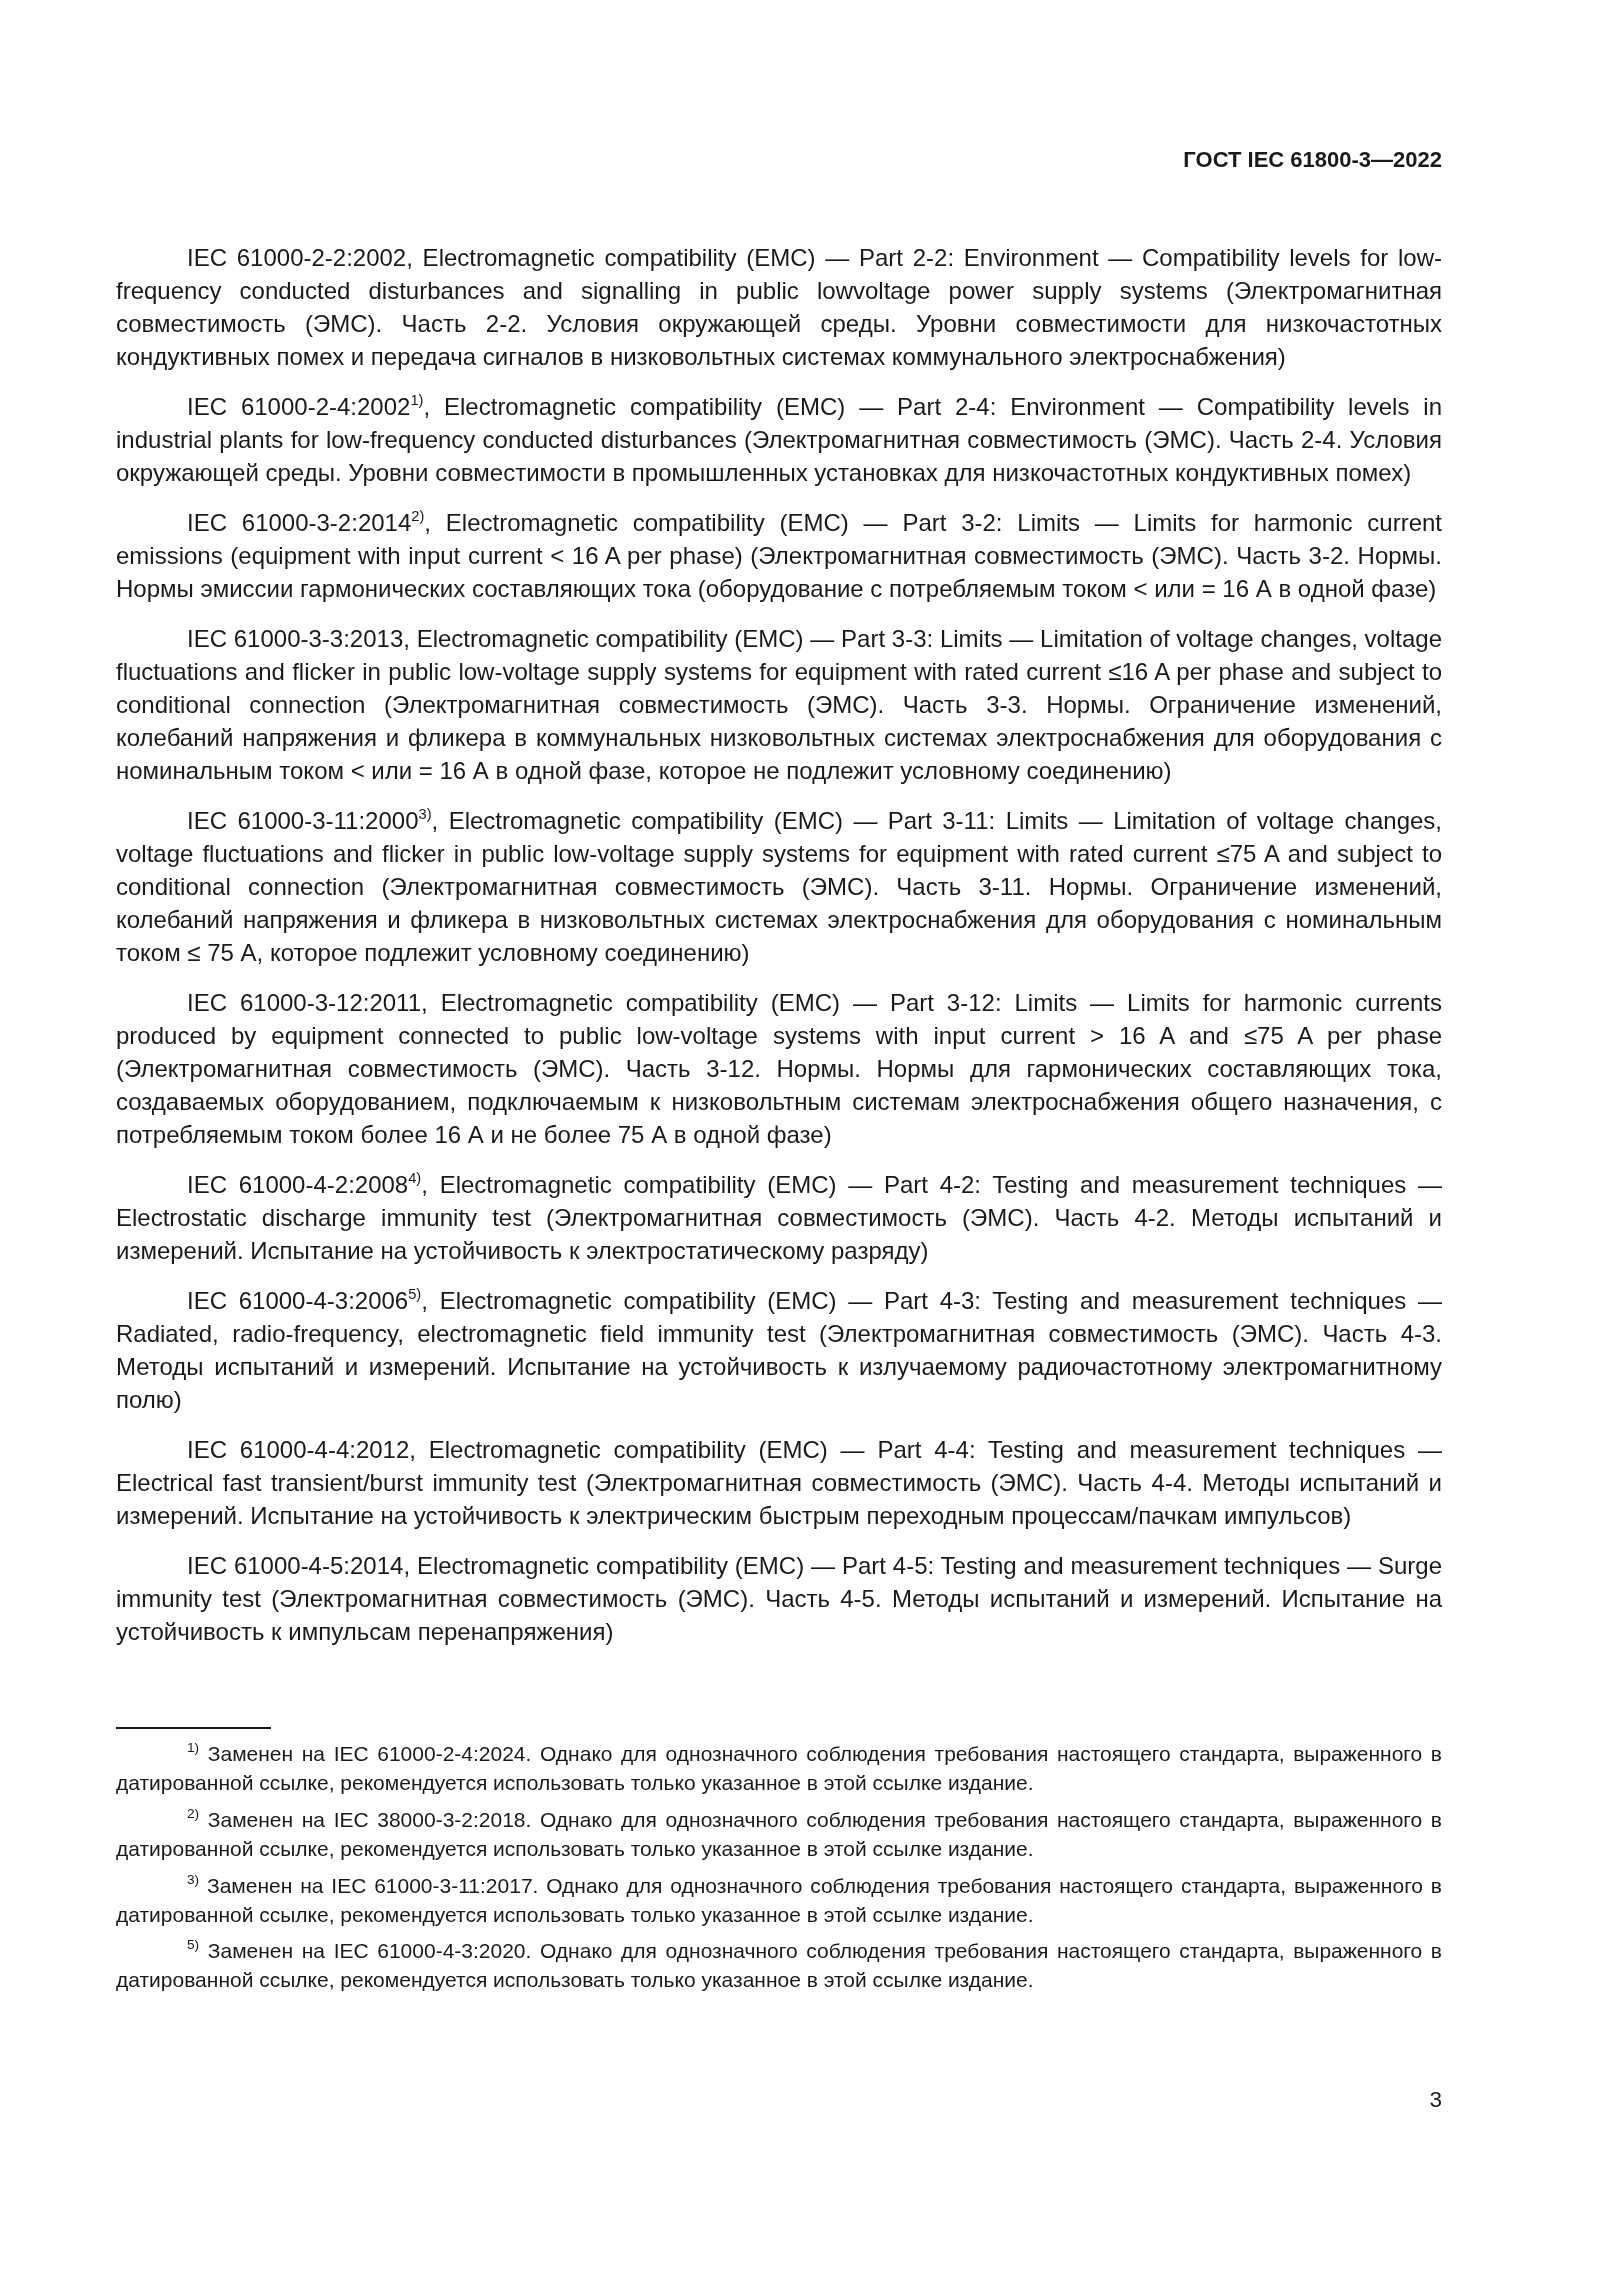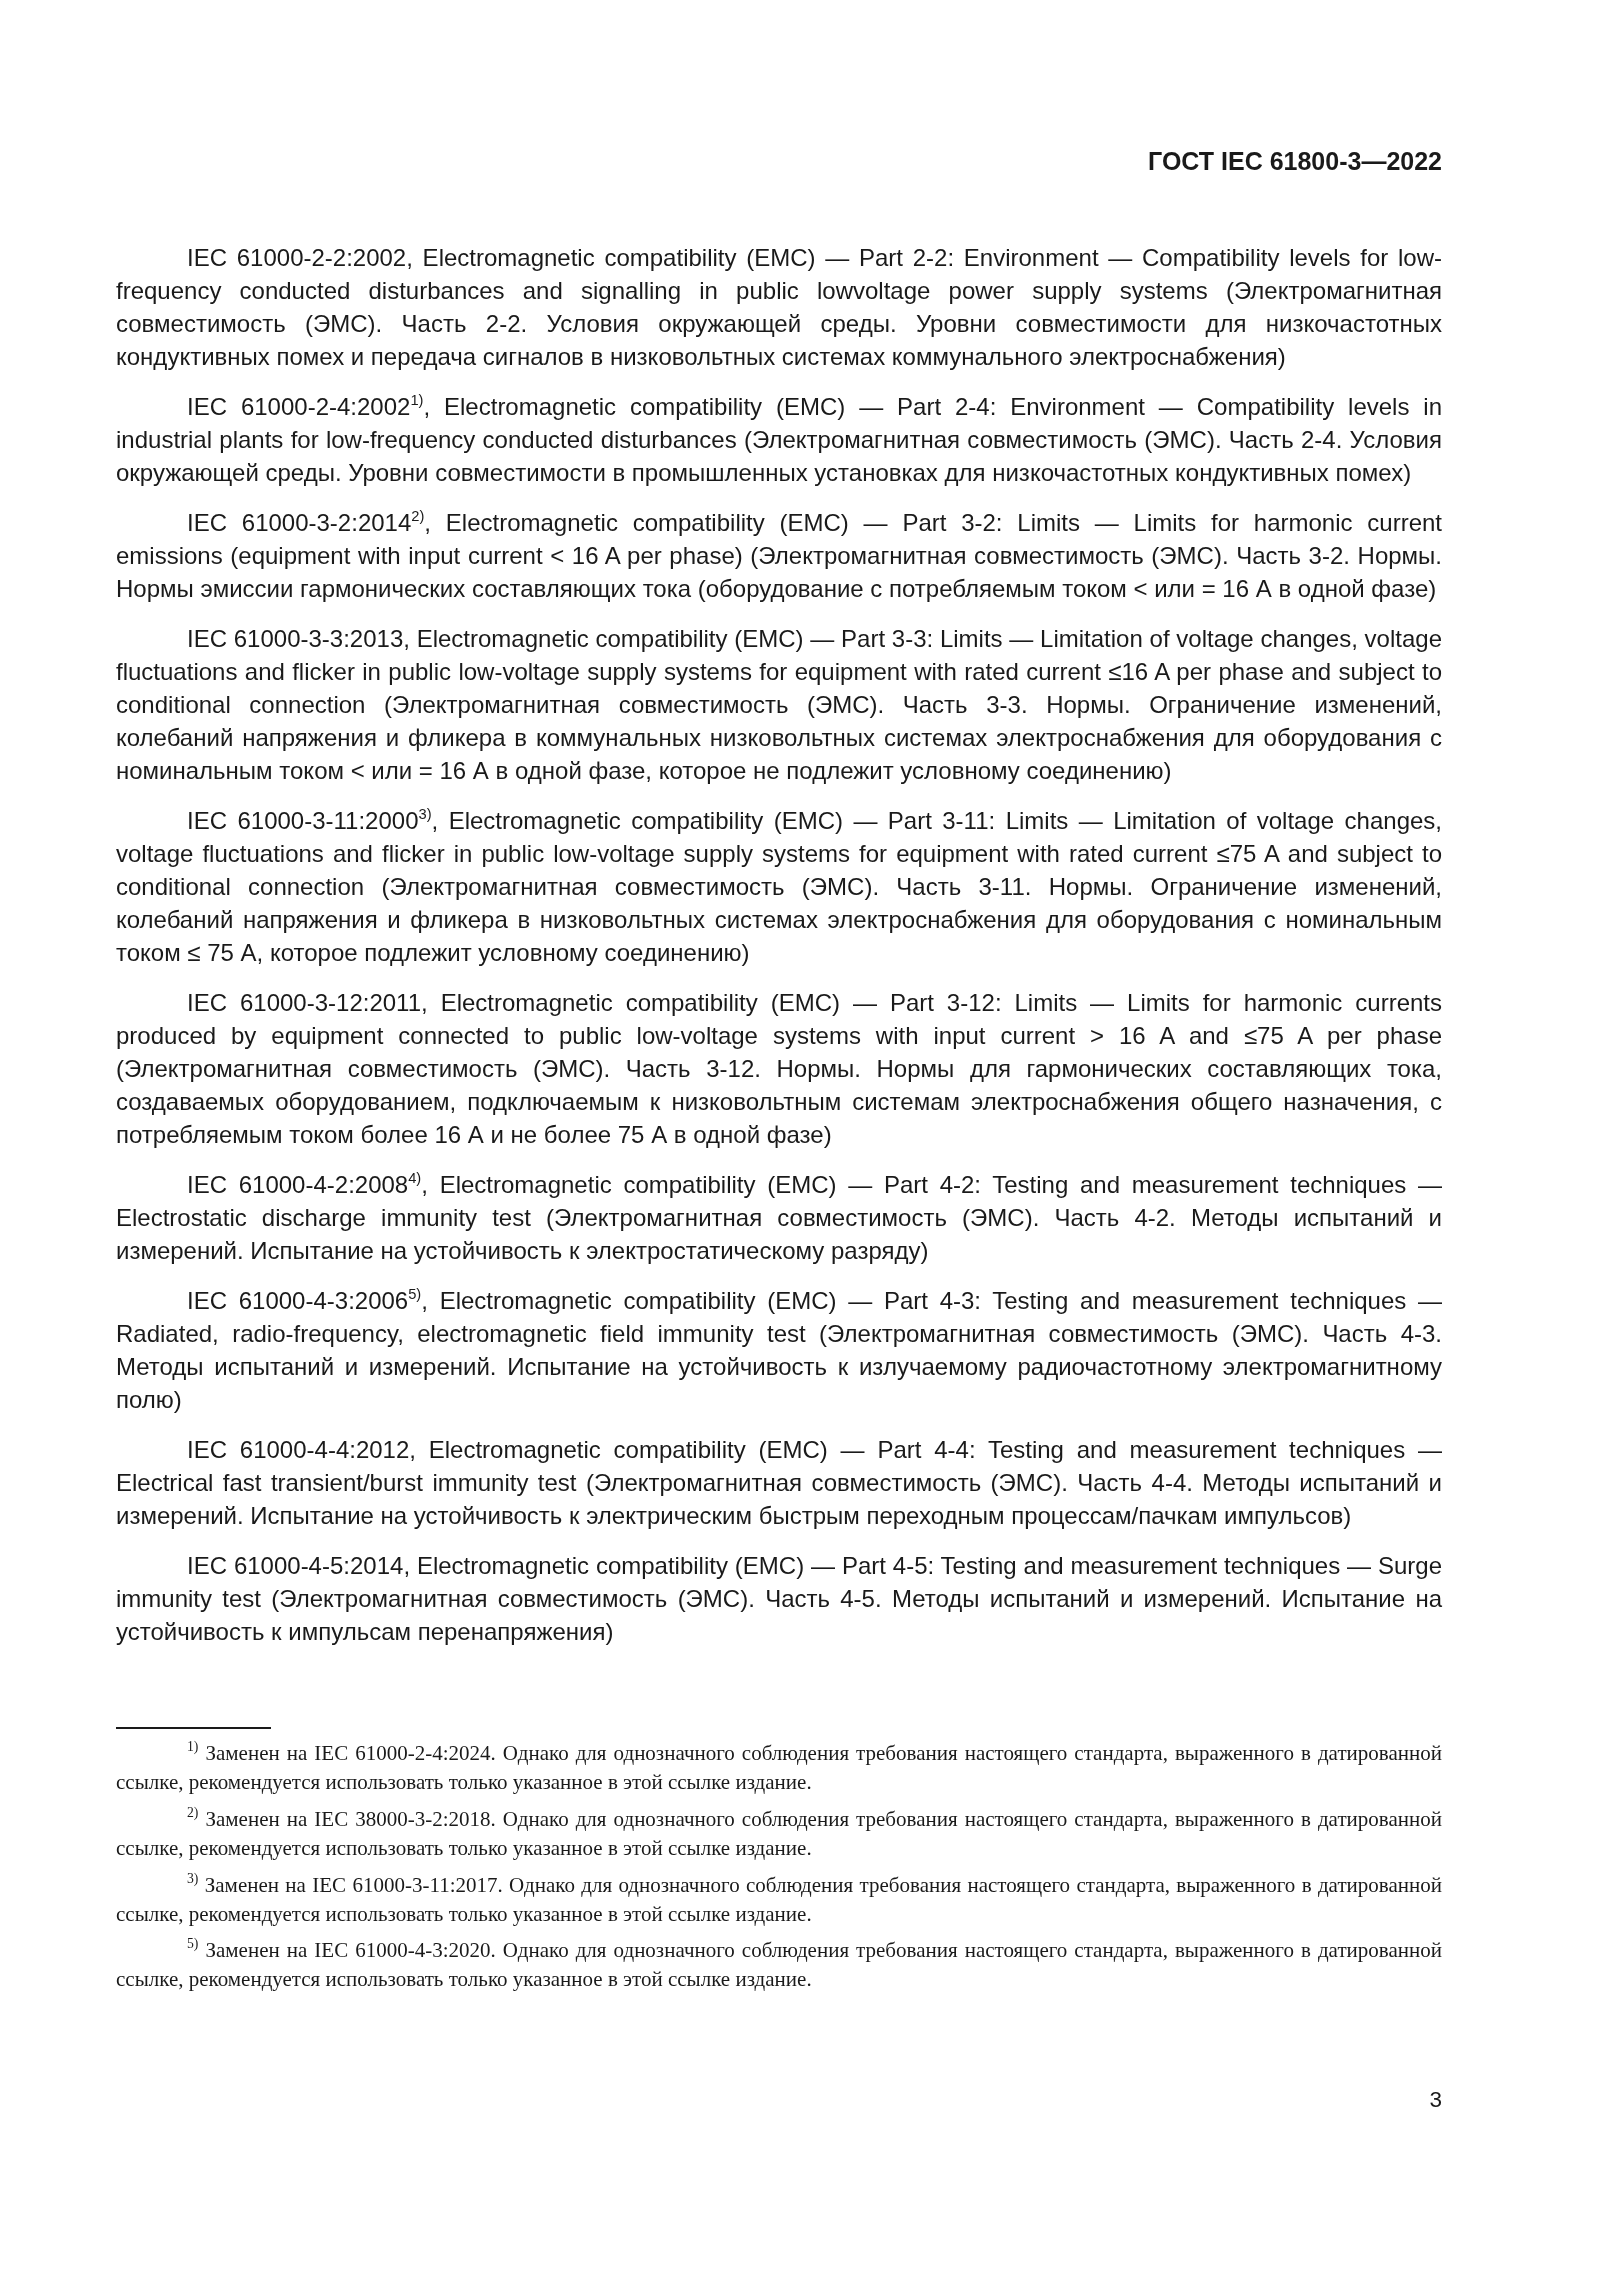--- a/index.html
+++ b/index.html
@@ -4,39 +4,39 @@
 <style>
   html, body { margin: 0; padding: 0; background: #ffffff; }
   body { width: 1621px; height: 2293px; position: relative; overflow: hidden; }
   .page {
     position: absolute; left: 0; top: 0; width: 1621px; height: 2293px;
     background: #ffffff; color: #1a1a1a;
     font-family: "Liberation Sans", sans-serif;
   }
   .header {
     position: absolute; right: 179px; top: 147px;
-    font-size: 25px; font-weight: bold; letter-spacing: 0px; color: #1a1a1a;
+    font-size: 22px; font-weight: bold; letter-spacing: 0px; color: #1a1a1a;
   }
   .body {
     position: absolute; left: 116px; top: 224px; width: 1326px;
     font-size: 24px; line-height: 33px; text-align: justify;
     hyphens: manual;
   }
   .body p { margin: 0; }
   .body p.ref { text-indent: 71px; margin-top: 17px; }
   sup { font-size: 14.7px; line-height: 0; vertical-align: 9.8px; }
   .fn-rule {
     position: absolute; left: 116px; top: 1727px; width: 155px; height: 0;
     border-top: 2px solid #1a1a1a;
   }
   .footnotes {
     position: absolute; left: 116px; top: 1739px; width: 1326px;
     font-size: 21px; line-height: 29px; text-align: justify;
   }
-  .footnotes p { margin: 0 0 7.8px 0; text-indent: 71px; font-family: Liberation Serif, serif; }
+  .footnotes p { margin: 0 0 7.8px 0; text-indent: 71px; }
   .footnotes sup { font-size: 13.7px; vertical-align: 8.8px; }
   .page-number {
     position: absolute; right: 179px; top: 2087px; font-size: 22.5px;
   }
 </style>
 </head>
 <body>
 
 <div class="page">
   <div class="header">ГОСТ IEC 61800-3—2022</div>

